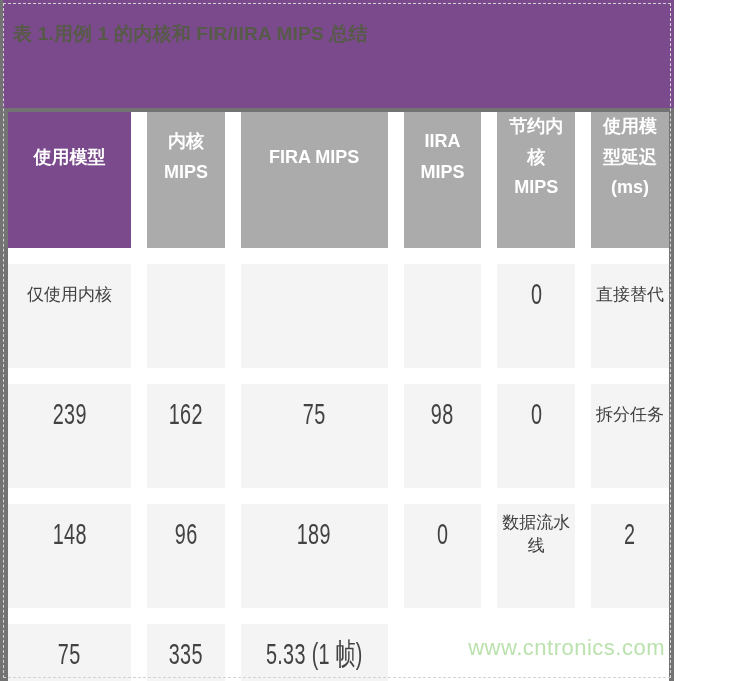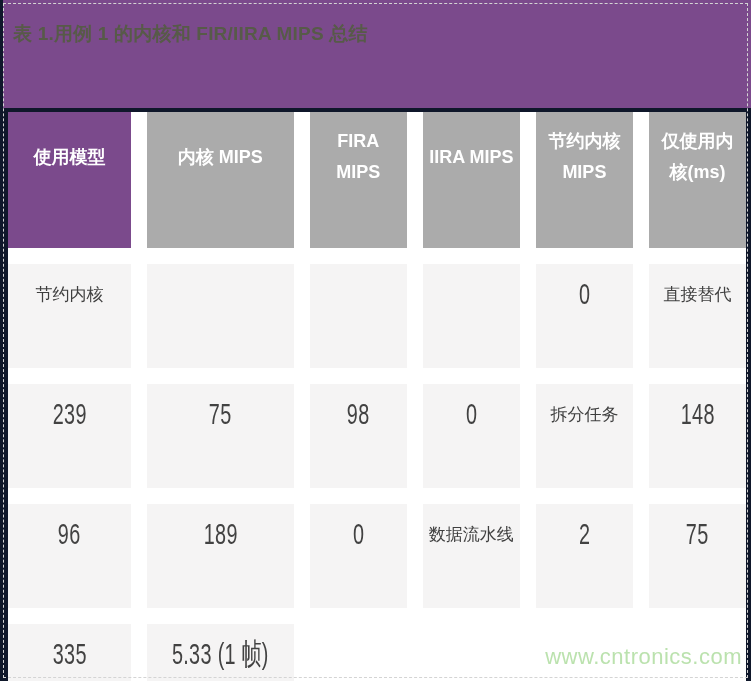--- a/index.html
+++ b/index.html
@@ -2,23 +2,23 @@
 <html><head>
 <meta charset="utf-8">
 <style>
   * { box-sizing: border-box; margin: 0; padding: 0; }
   html, body {
     background: #ffffff;
     font-family: "Liberation Sans", "DejaVu Sans", sans-serif;
   }
   #frame {
     position: relative;
-    width: 751px;
+    width: 674px;
     height: 681px;
-    background: #0f172a;
+    background: #737373;
     overflow: hidden;
     outline: 1px dashed #d4d4d4;
     outline-offset: -4px;
   }
   
   .banner {
     margin-left: 3px;
     height: 108px;
     background: #7B4A8C;
     padding: 21px 12px 0 10px;
@@ -66,21 +66,21 @@
     font-size: 30px;
     font-weight: 300;
     color: #424242;
     transform: scaleX(0.66);
     letter-spacing: 0.5px;
     white-space: nowrap;
   }
   .watermark {
     position: absolute;
     right: 9px;
-    bottom: 11px;
+    bottom: 20px;
     font-size: 22px;
     color: #BBE2AE;
     letter-spacing: 0.5px;
   }
 </style>
 </head>
 <body>
 
 <div id="frame">
 
@@ -99,40 +99,43 @@
     <div class="hc">
         <span class="t">FIRA MIPS</span>
       </div>
     <div class="hc">
         <span class="t">IIRA MIPS</span>
       </div>
     <div class="hc">
         <span class="t">节约内核 MIPS</span>
       </div>
     <div class="hc">
-        <span class="t">仅使用内核(ms)</span>
+        <span class="t">使用模型延迟(ms)</span>
       </div>
 
-    <div class="dc">节约内核</div>
+    <div class="dc">仅使用内核</div>
     <div class="dc">
         <span class="num"></span>
       </div>
     <div class="dc">
         <span class="num"></span>
       </div>
     <div class="dc">
         <span class="num"></span>
       </div>
     <div class="dc">
         <span class="num">0</span>
       </div>
 
     <div class="dc">直接替代</div>
     <div class="dc">
         <span class="num">239</span>
+      </div>
+    <div class="dc">
+        <span class="num">162</span>
       </div>
     <div class="dc">
         <span class="num">75</span>
       </div>
     <div class="dc">
         <span class="num">98</span>
       </div>
     <div class="dc">
         <span class="num">0</span>
       </div>

